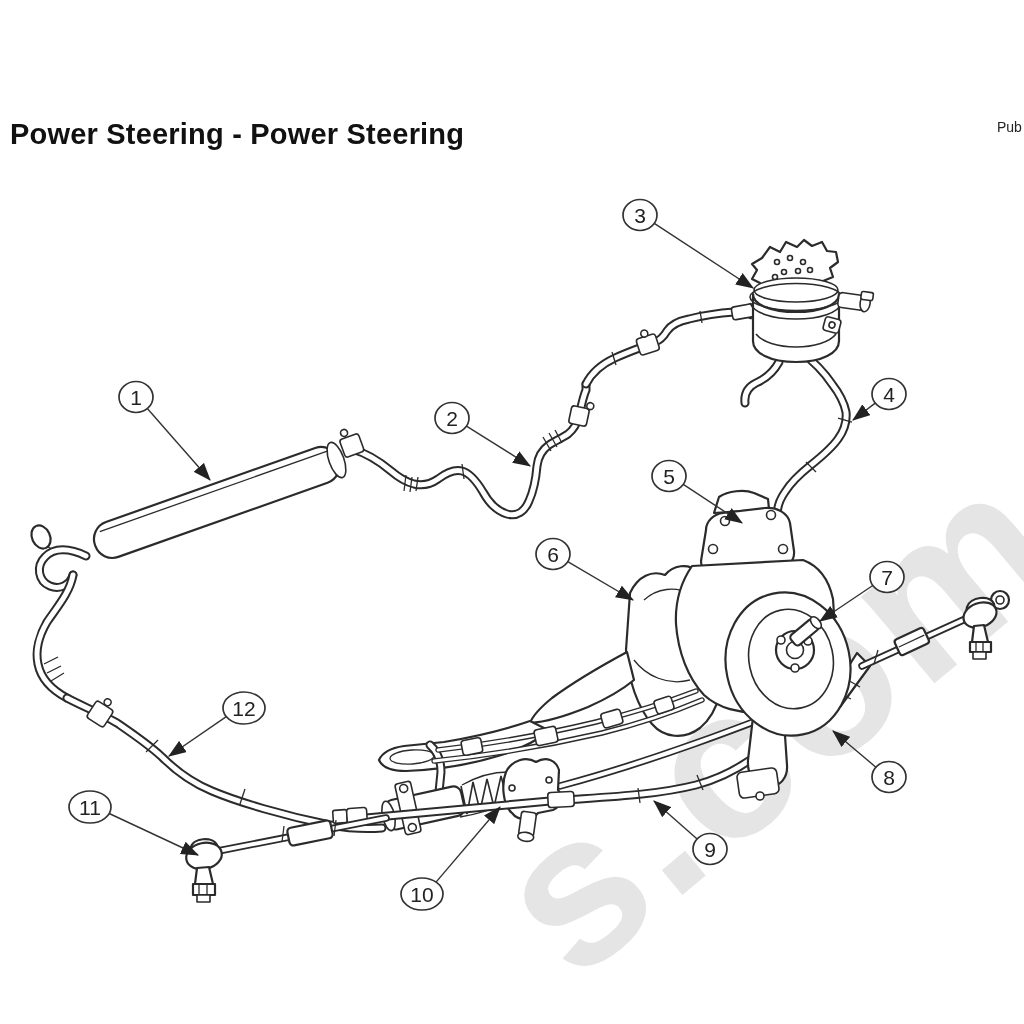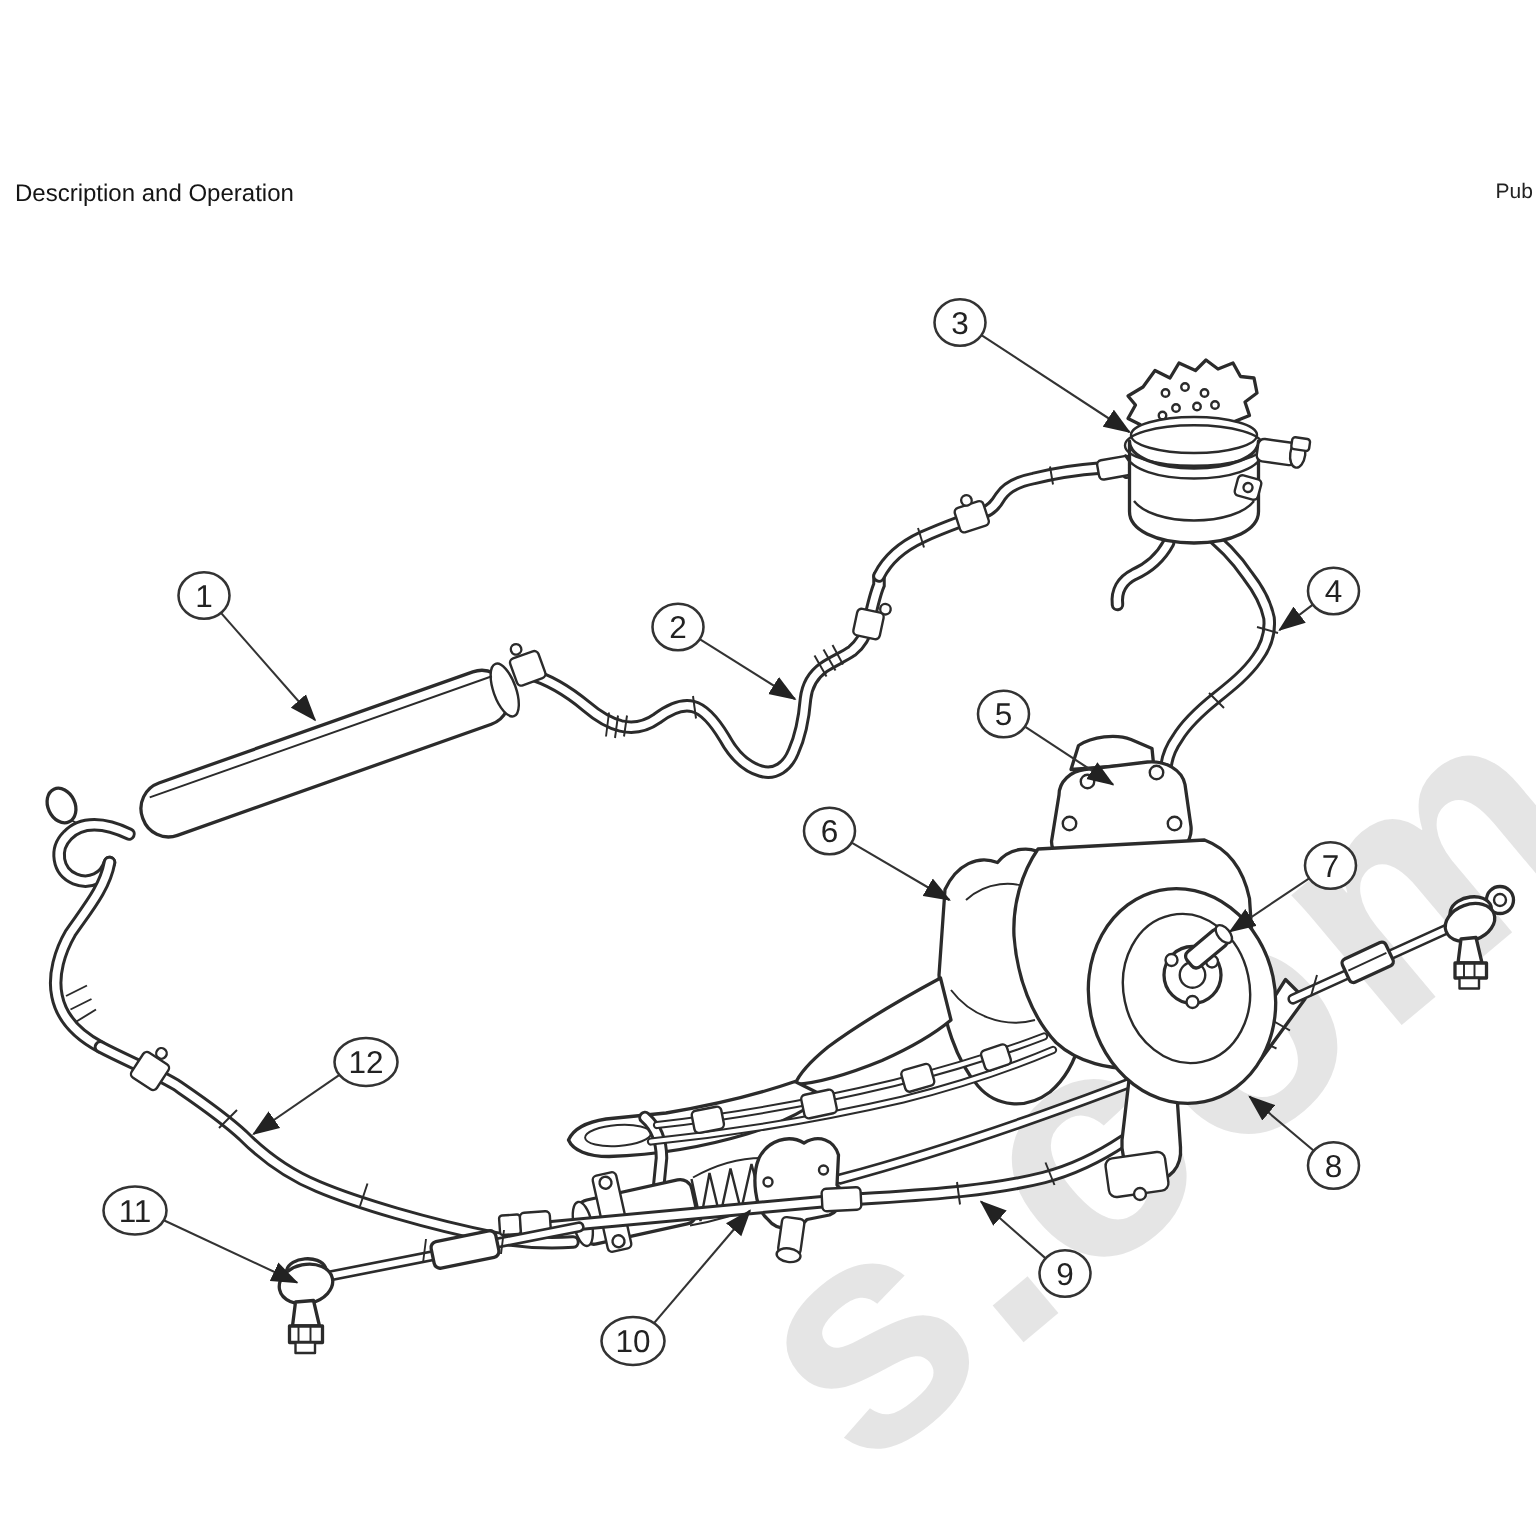--- a/index.html
+++ b/index.html
@@ -25,21 +25,21 @@
   .rod-i{fill:none;stroke:#fff;stroke-width:4;stroke-linecap:round;}
   .bubble{fill:#fff;stroke:#333;stroke-width:1.7;}
   .leader{stroke:#333;stroke-width:1.4;fill:none;}
   .bubble-num{font-size:21px;fill:#222;text-anchor:middle;font-family:"Liberation Sans",sans-serif;}
   .wm{font-weight:bold;font-size:215px;letter-spacing:6px;opacity:.5;}
 </style>
 </head>
 <body>
 
 <div class="header">
-  <div class="page-subtitle">Description and Operation</div>
+  <h1 class="page-title">Power Steering - Power Steering</h1>
 </div>
 <div class="corner-text">Pub</div>
 
 <svg id="diagram-svg" width="1024" height="1024" viewBox="0 0 1024 1024">
   <defs>
     <marker id="arrowhead" markerUnits="userSpaceOnUse" markerWidth="18" markerHeight="14" viewBox="0 0 16 12" refX="15" refY="6" orient="auto">
       <path d="M0,0 L16,6 L0,12 Z" fill="#222"></path>
     </marker>
     <path id="p-hose12a" d="M73,575 C70,592 58,606 47,622 C40,634 35,650 38,664 C41,679 52,690 67,698"></path>
     <path id="p-hose12b" d="M67,698 C84,707 100,713 117,723 C133,734 148,744 162,757 C174,769 190,782 212,791 C238,802 285,816 330,825 C352,829 368,829 382,828"></path>

